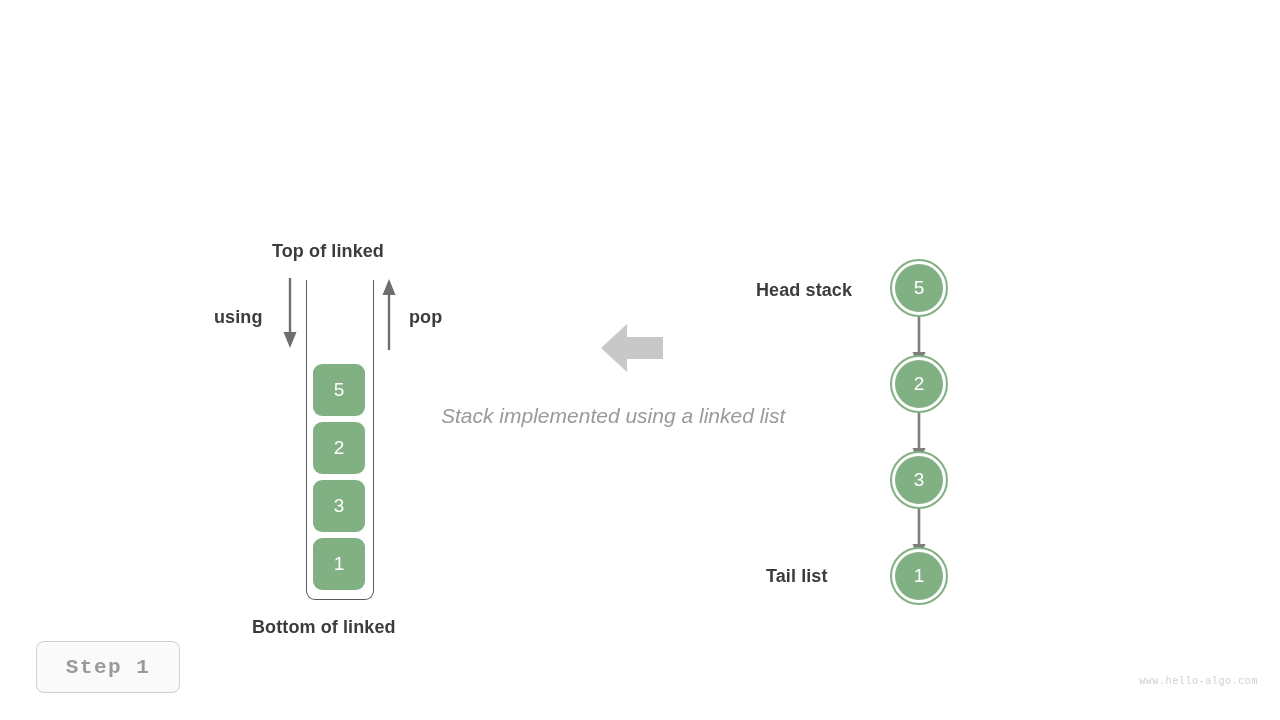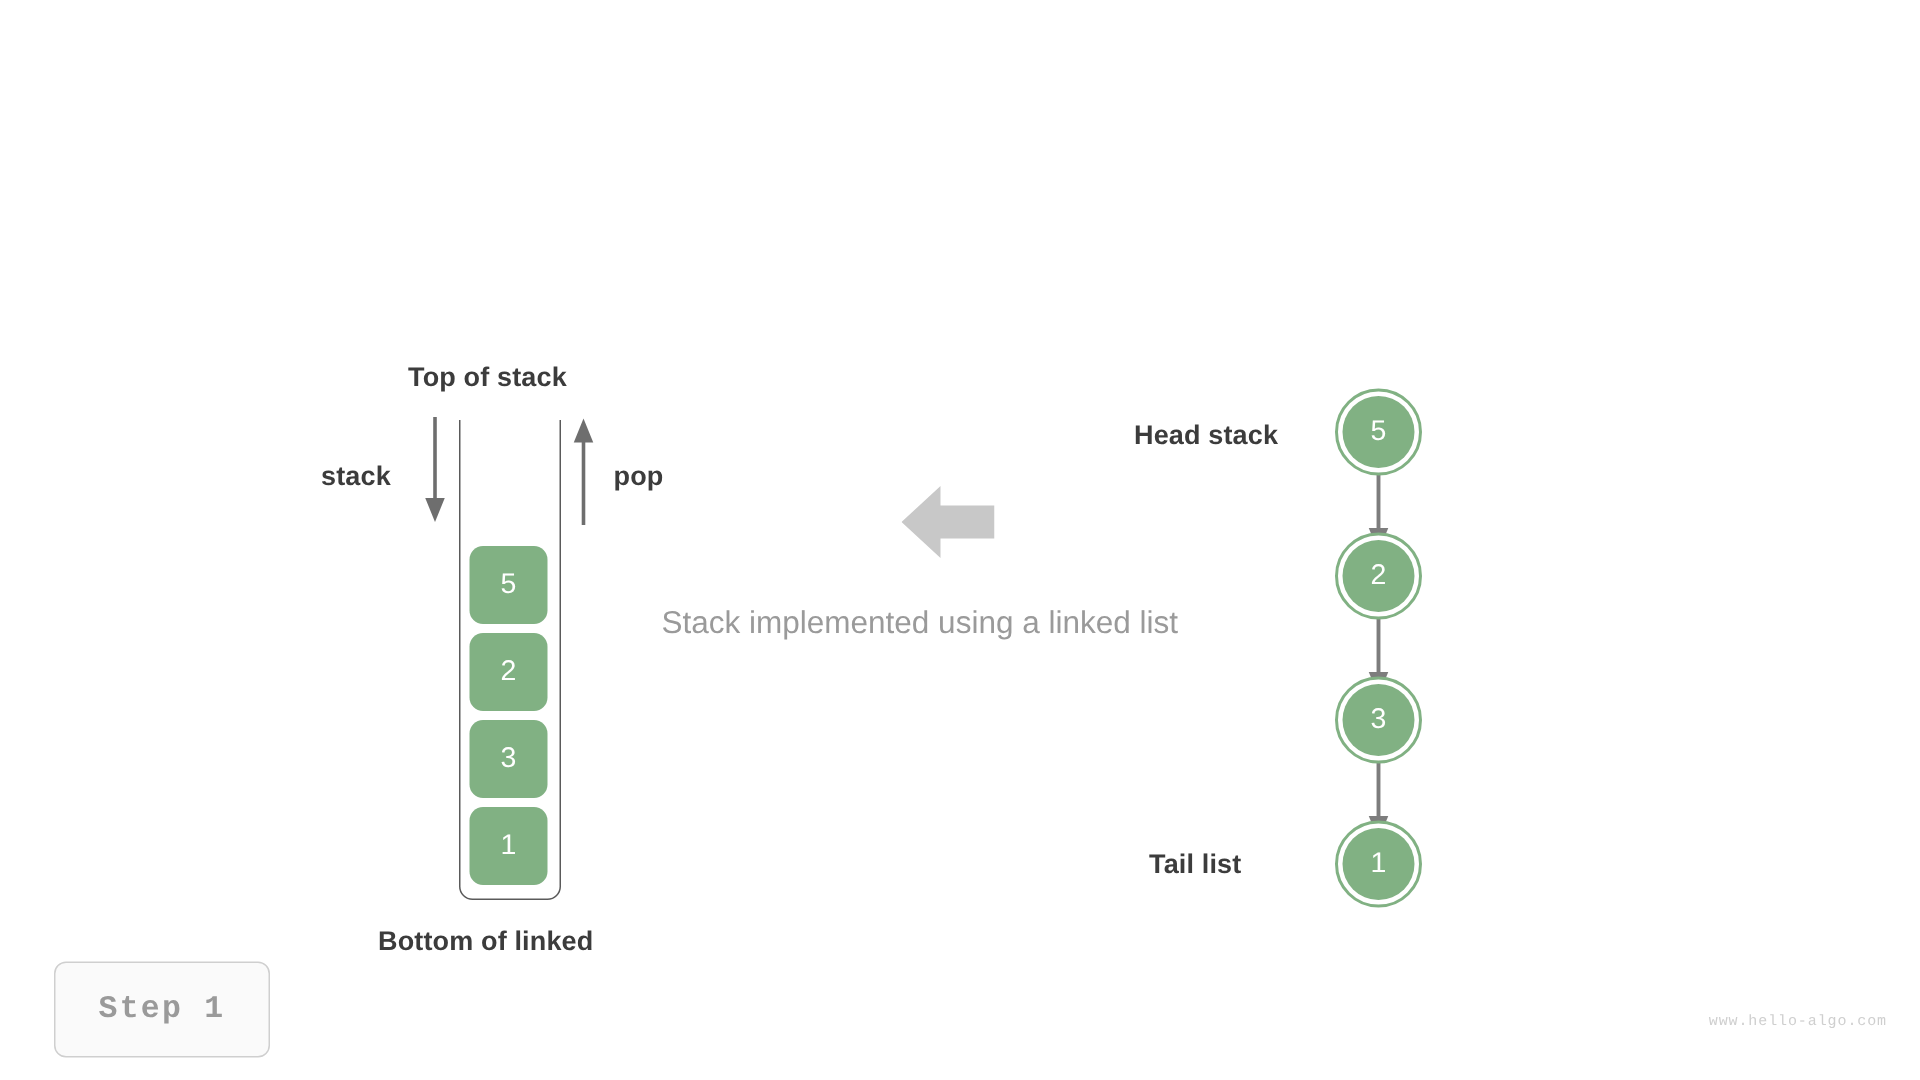--- a/index.html
+++ b/index.html
@@ -85,20 +85,21 @@
 
   
   #middle-caption {
     position: absolute;
     left: 441px;
     top: 404px;
     font-family: "Liberation Sans", sans-serif;
     font-size: 21px;
     color: #9a9a9a;
     white-space: nowrap;
+    font-style: italic;
   }
 
   
   .ll-node {
     position: absolute;
     width: 58px;
     height: 58px;
     border-radius: 50%;
     border: 2px solid #81b183;
     box-sizing: border-box;
@@ -119,21 +120,21 @@
     align-items: center;
     justify-content: center;
   }
 
   
   #step-badge {
     position: absolute;
     left: 36px;
     top: 641px;
     width: 144px;
-    height: 64px;
+    height: 52px;
     border: 1.4px solid #cfcfcf;
     border-radius: 8px;
     background: #fafafa;
     display: flex;
     align-items: center;
     justify-content: center;
     font-family: "Liberation Mono", monospace;
     font-size: 21px;
     font-weight: bold;
     color: #9a9a9a;
@@ -155,27 +156,27 @@
 
   svg { display: block; }
 </style>
 </head>
 <body>
 
 <div class="canvas">
 
   <div>
 
-    <div class="label-bold" id="top-of-stack-label">Top of stack</div>
+    <div class="label-bold" id="top-of-stack-label">Top of linked</div>
 
     <svg class="abs" style="left:275px; top:276px;" width="30" height="76">
       <line x1="15" y1="2" x2="15" y2="60" stroke="#6e6e6e" stroke-width="2.4"></line>
       <polygon points="15,72 8.5,56 21.5,56" fill="#6e6e6e"></polygon>
     </svg>
-    <div class="label-bold" id="push-label">stack</div>
+    <div class="label-bold" id="push-label">using</div>
 
     <svg class="abs" style="left:374px; top:276px;" width="30" height="76">
       <line x1="15" y1="74" x2="15" y2="16" stroke="#6e6e6e" stroke-width="2.4"></line>
       <polygon points="15,3 8.5,19 21.5,19" fill="#6e6e6e"></polygon>
     </svg>
     <div class="label-bold" id="pop-label">pop</div>
 
     <div class="stack-container"></div>
 
     <div class="stack-cells">

